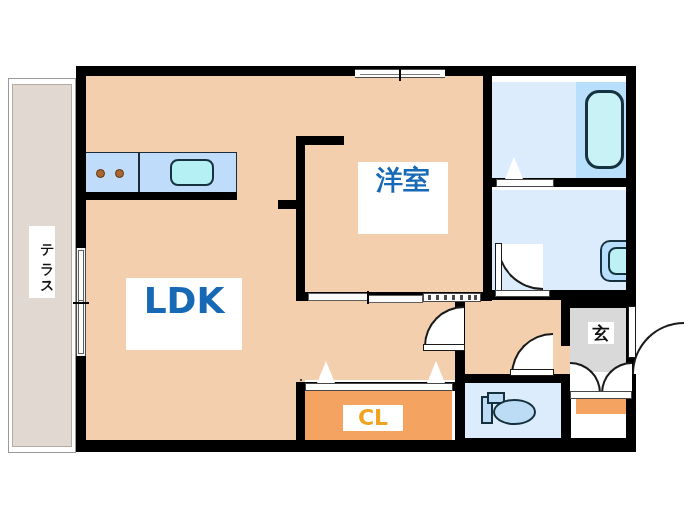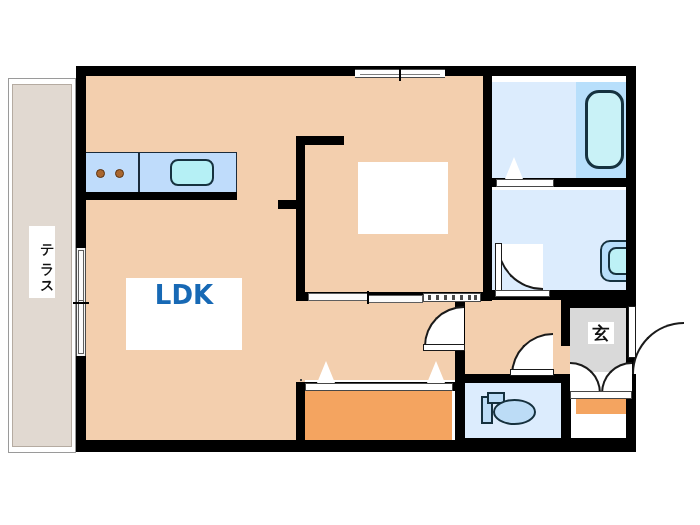--- a/index.html
+++ b/index.html
@@ -195,21 +195,21 @@
   .label {
     position: absolute;
     background: #ffffff;
     color: #1769b5;
     text-align: center;
     line-height: 1.05;
     white-space: nowrap;
     font-weight: bold;
     box-sizing: border-box;
   }
-  .label-ldk { font-size: 26px; letter-spacing: 0px; }
+  .label-ldk { font-size: 36px; letter-spacing: 0px; }
   .label-room { font-size: 27px; }
   .label-terrace {
     position: absolute;
     background: #ffffff;
     color: #111111;
     font-size: 14px;
     font-weight: bold;
     writing-mode: vertical-rl;
     text-orientation: upright;
     letter-spacing: 2px;
@@ -392,25 +392,29 @@
     <div class="fold-rail" style="left:300px; top:379px; width:0px; height:0px;"></div>
   </div>
 
   <div class="layer">
 
     <div class="label label-ldk" style="left:126px; top:278px; width:116px; height:72px; padding-top:4px;">
       <div>LDK</div>
     </div>
 
     <div class="label label-room" style="left:358px; top:162px; width:90px; height:72px; padding-top:4px;">
+      <div>洋室</div>
     </div>
 
     <div class="label-terrace" style="left:29px; top:226px; width:26px; height:72px;">
       <span>テラス</span>
     </div>
 
+    <div class="label-cl" style="left:343px; top:405px; width:60px; height:26px;">
+      <span>CL</span>
+    </div>
 
     <div class="label-genkan" style="left:588px; top:322px; width:26px; height:22px;">
       <span>玄</span>
     </div>
   </div>
 
 </div>
 
 </body></html>

